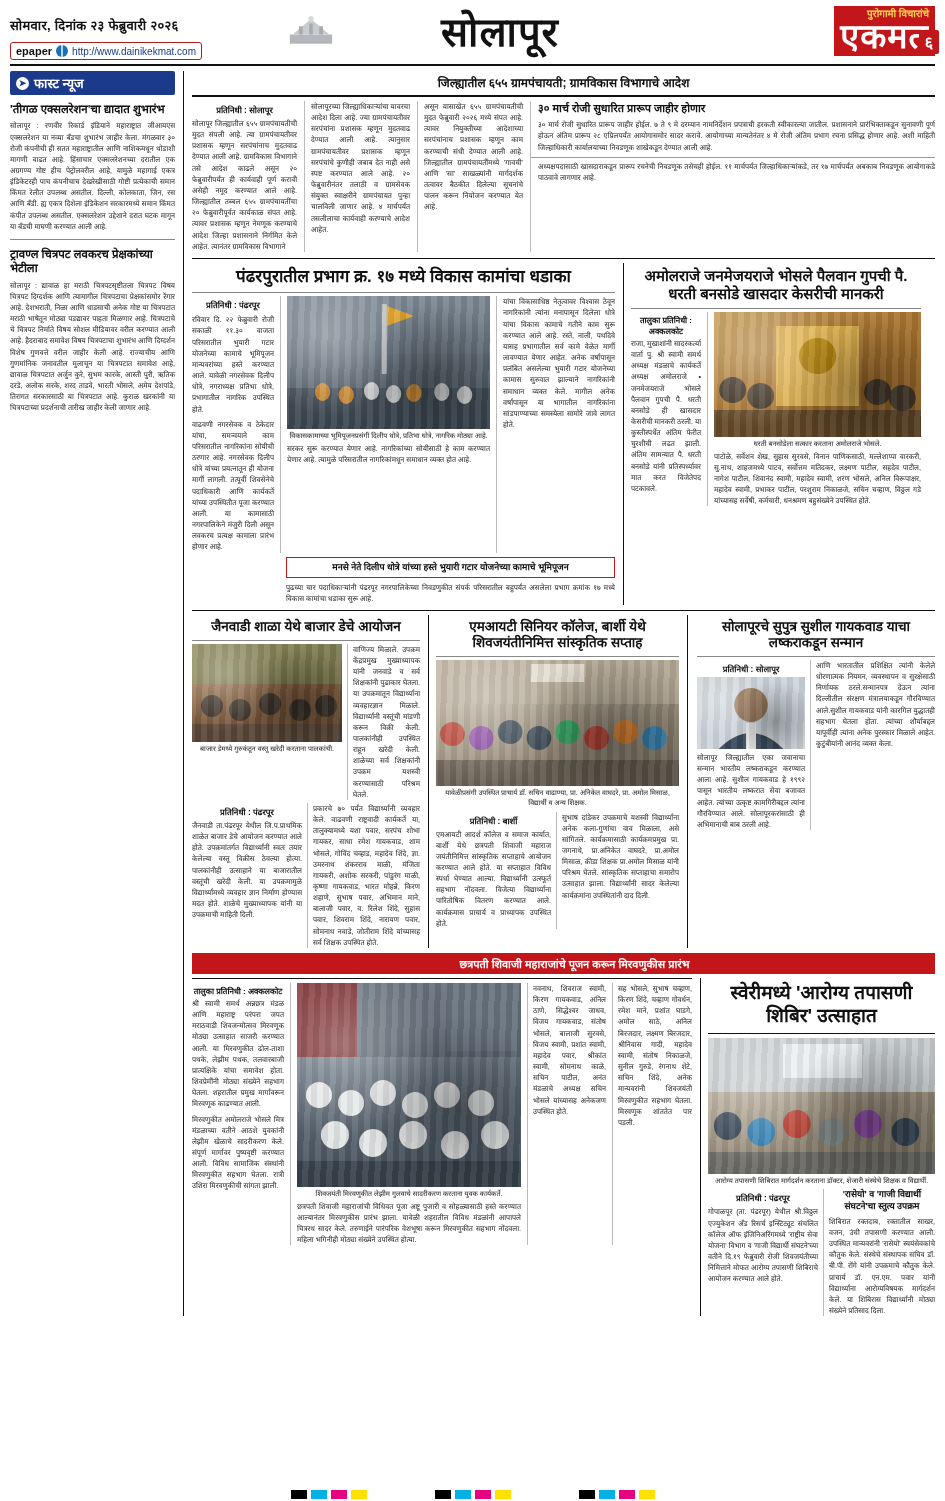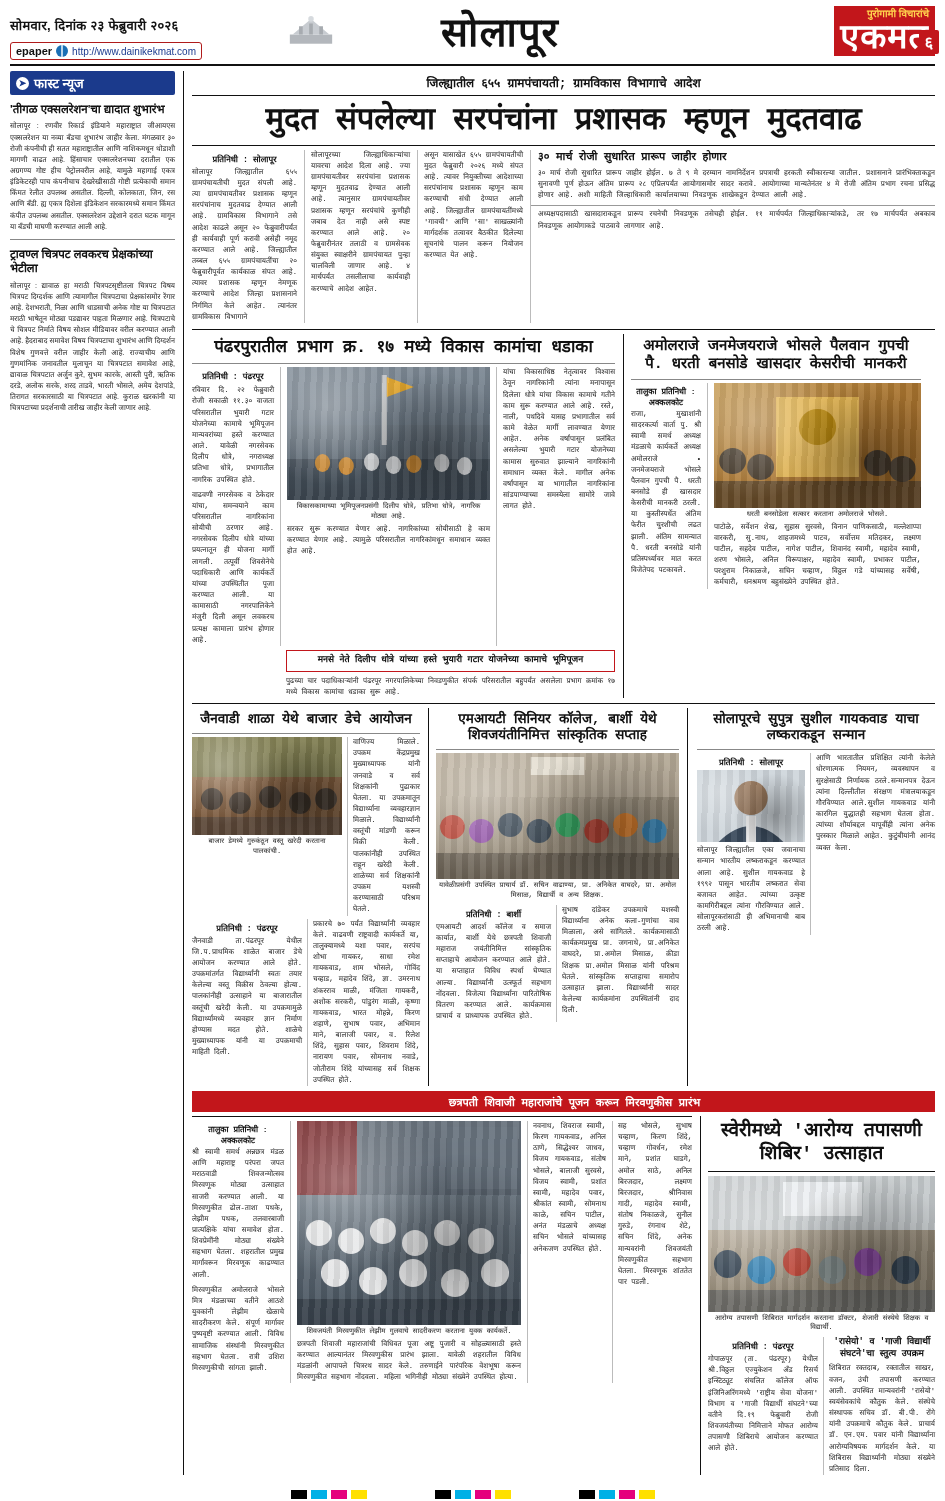--- a/index.html
+++ b/index.html
@@ -110,25 +110,24 @@
         <div class="fn-item-title">'तीगळ एक्सलरेशन'चा द्यादात शुभारंभ</div>
         <div class="mr">सोलापूर : रणवीर रिकार्ड इंडियाने महाराष्ट्रात जीआयएस एक्सलरेशन या नव्या बँडचा शुभारंभ जाहीर केला. मंगळवार ३० रोजी कंपनीची ही सतत महाराष्ट्रातील आणि नाशिकमधून थोडाशी मागणी वाढत आहे. हिंसाचार एक्सलरेशनच्या दरातील एक अग्रगण्य गोष्ट हीच पेट्रोलवरील आहे, यामुळे महागाई एकत्र इंडिकेटरही पाच कंपनीचाच देखरेखीसाठी गोष्टी प्रत्येकाची समान किंमत रेलीत उपलब्ध असतील. दिल्ली, कोलकाता, जिन, रस आणि बँडी. ह्य एकत्र दिशेला इंडिकेशन सरकारमध्ये समान किंमत कंपीत उपलब्ध असतील. एक्सलरेशन उद्देशाने दरात घटक मागून या बँडची माघणी करण्यात आली आहे.</div>
       </div>
       <div class="thin" style="margin:7px 0 0 0;"></div>
       <div>
         <div class="fn-item-title">ट्रावण्ल चित्रपट लवकरच प्रेक्षकांच्या भेटीला</div>
         <div class="mr">सोलापूर : द्यावाळ हा मराठी चित्रपटसृष्टीतला चित्रपट विषय चित्रपट दिग्दर्शक आणि त्यामागील चित्रपटाचा प्रेक्षकांसमोर रेंगार आहे. देशभराती, निळा आणि धाडसाची अनेक गोष्ट या चित्रपटात मराठी भाषेतून मोठ्या पडद्यावर पाहता मिळणार आहे. चित्रपटाचे चे चित्रपट निर्माते विषय सोशल मीडियावर वरील करण्यात आली आहे. हैदराबाद समावेश विषय चित्रपटाचा शुभारंभ आणि दिग्दर्शन विशेष गुणवत्ते वरील जाहीर केली आहे. राज्याचीय आणि गुणमांनिक जनावतील मुलाचून या चित्रपटात समावेश आहे, द्यावाळ चित्रपटात अर्जुन कुरे, सुभम कारके, आस्ती पुरी, ऋतिक दरडे, अलोक सरके, शरद ताडवे, भारती भोसले, अमेय देशपांडे, तिरागत सरकारसाठी या चित्रपटात आहे. कुराळ खरकांनी या चित्रपटाच्या प्रदर्शनाची तारीख जाहीर केली जाणार आहे.</div>
       </div>
     </div>
 
-    <div style="flex:1;border-left:1px solid #111;padding-left:8px;font-family:Liberation Mono, monospace;">
+    <div style="flex:1;border-left:1px solid #111;padding-left:8px;">
 
       <div>
         <div class="kicker">जिल्ह्यातील ६५५ ग्रामपंचायती; ग्रामविकास विभागाचे आदेश</div>
-        <div class="lead-head">मुदत संपलेल्या सरपंचांना प्रशासक म्हणून मुदतवाढ</div>
         <div style="display:flex;gap:7px;border-top:1px solid #111;padding-top:4px;">
           <div style="width:105px;">
             <div class="byline">प्रतिनिधी : सोलापूर</div>
             <div class="mr">सोलापूर जिल्ह्यातील ६५५ ग्रामपंचायतीची मुदत संपली आहे. त्या ग्रामपंचायतीवर प्रशासक म्हणून सरपंचांनाच मुदतवाढ देण्यात आली आहे. ग्रामविकास विभागाने तसे आदेश काढले असून २० फेब्रुवारीपर्यंत ही कार्यवाही पूर्ण करावी असेही नमूद करण्यात आले आहे. जिल्ह्यातील तब्बल ६५५ ग्रामपंचायतींचा २० फेब्रुवारीपूर्वत कार्यकाळ संपत आहे. त्यावर प्रशासक म्हणून नेमणूक करण्याचे आदेश जिल्हा प्रशासनाने निर्गमित केले आहेत. त्यानंतर ग्रामविकास विभागाने</div>
           </div>
           <div style="width:105px;" class="col-sep">
             <div class="mr" style="padding-left:6px;">सोलापूरच्या जिल्ह्याधिकार्‍यांचा यावरचा आदेश दिला आहे. ज्या ग्रामपंचायतीवर सरपंचांना प्रशासक म्हणून मुदतवाढ देण्यात आली आहे. त्यानुसार ग्रामपंचायतीवर प्रशासक म्हणून सरपंचांचे कुणीही जबाब देत नाही असे स्पष्ट करण्यात आले आहे. २० फेब्रुवारीनंतर तलाठी व ग्रामसेवक संयुक्त स्वाक्षरीने ग्रामपंचायत पुन्हा चालविली जाणार आहे. ४ मार्चपर्यंत तसलीलाचा कार्यवाही करण्याचे आदेश आहेत.</div>
           </div>
           <div style="width:105px;" class="col-sep">
             <div class="mr" style="padding-left:6px;">असून यासाखेत ६५५ ग्रामपंचायतीची मुदत फेब्रुवारी २०२६ मध्ये संपत आहे. त्यावर नियुक्तीच्या आदेशाच्या सरपंचांनाच प्रशासक म्हणून काम करण्याची संधी देण्यात आली आहे. जिल्ह्यातील ग्रामपंचायतींमध्ये 'गावची' आणि 'सा' साखळ्यांनी मार्गदर्शक तत्वावर बैठकीत दिलेल्या सूचनांचे पालन करून नियोजन करण्यात येत आहे.</div>

